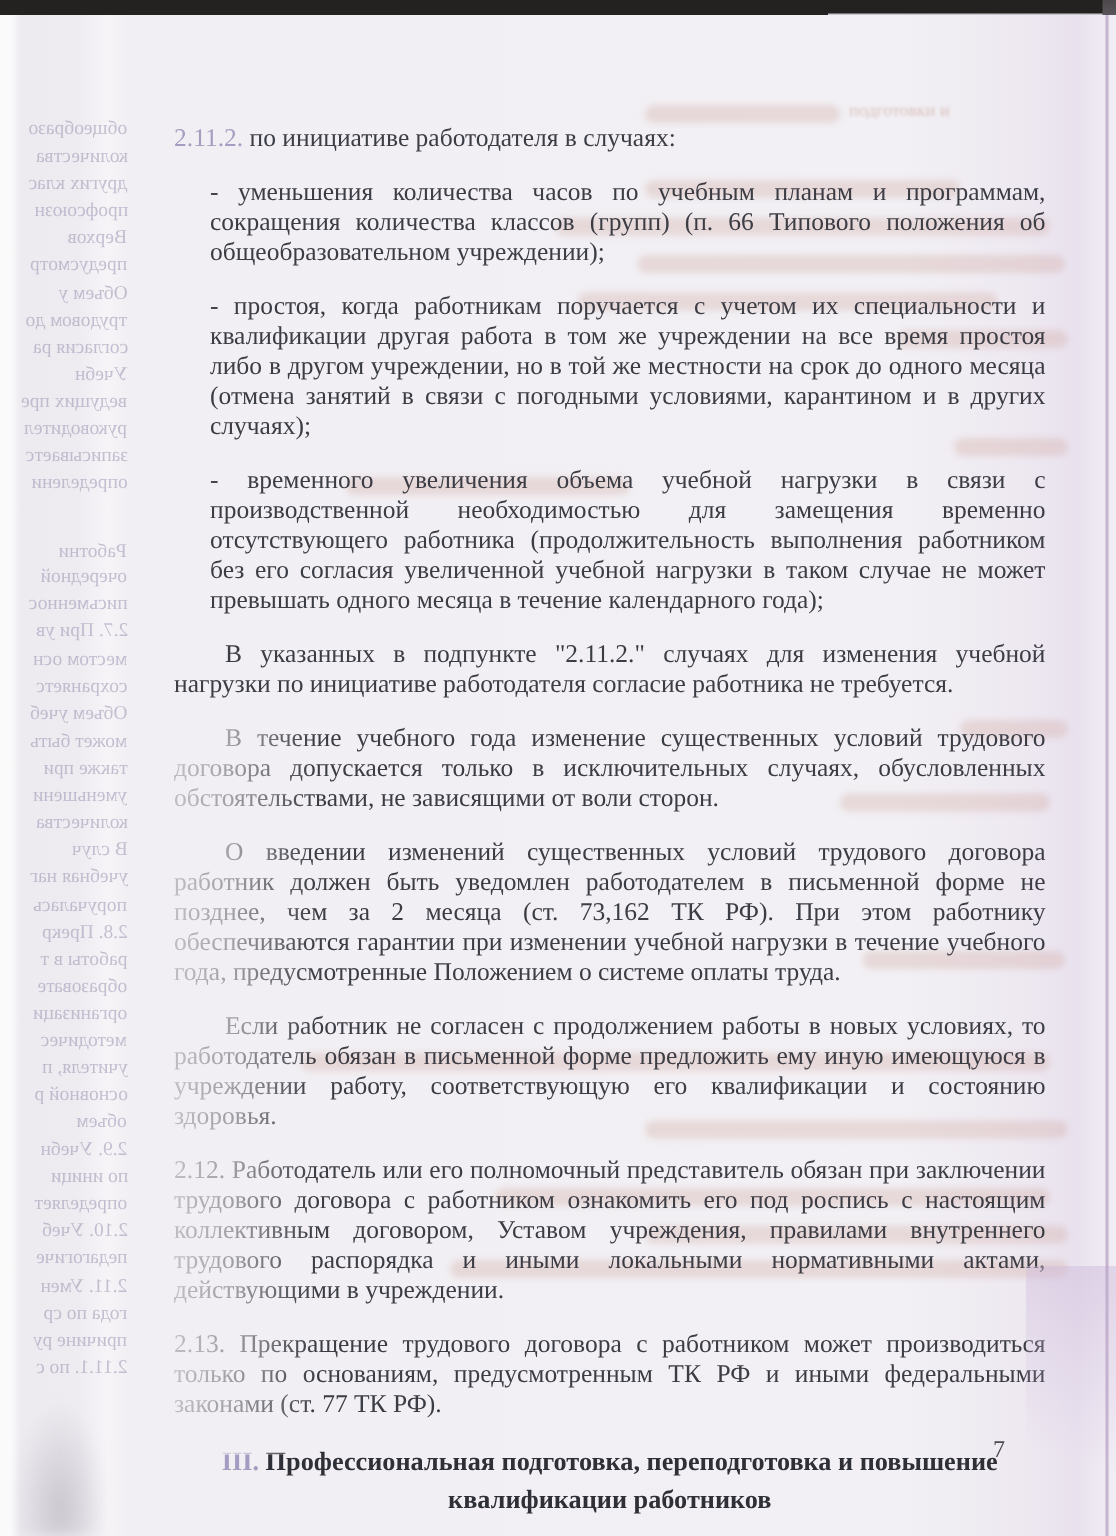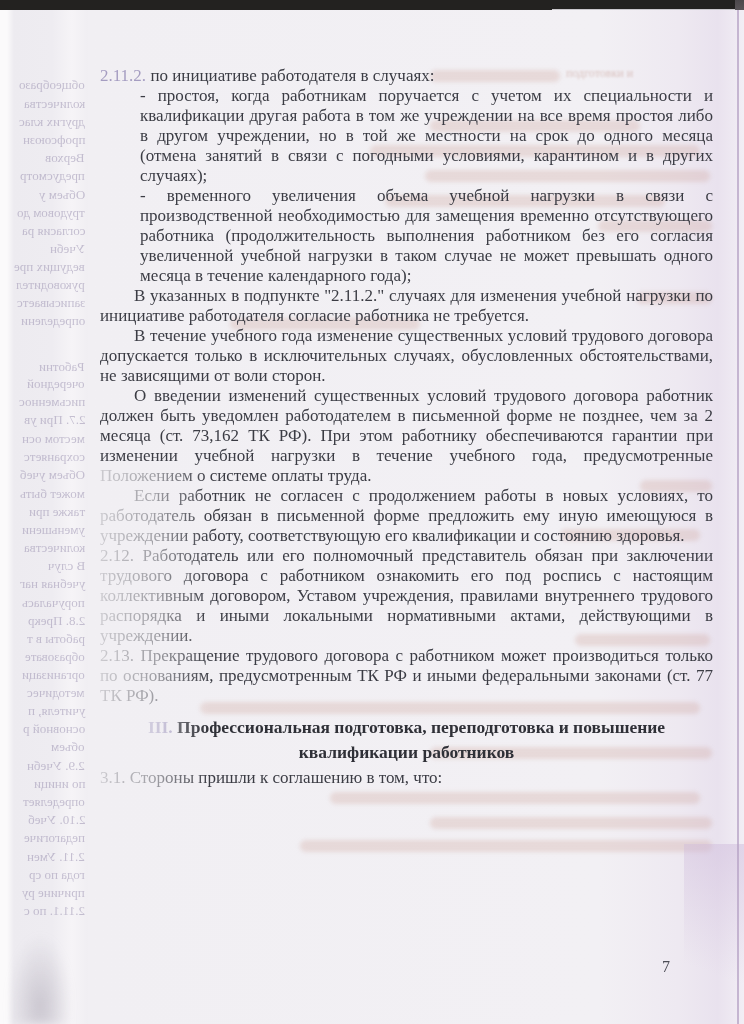--- a/index.html
+++ b/index.html
@@ -32,21 +32,21 @@
     background:linear-gradient(200deg, rgba(206,186,219,.5), rgba(206,186,219,0) 70%); }
   .smudge { position:absolute; left:8px; bottom:0; width:64px; height:90px;
     background:radial-gradient(ellipse at 50% 80%, rgba(160,154,168,.45), rgba(160,154,168,0) 70%);
     filter:blur(4px); }
   
   .doc-body {
     position:absolute; left:12px; top:56px; width:613px;
     font-size:17px; line-height:20px; color:#3b3c44;
     text-align:justify;
   }
-  .para { margin:0; }
+  .para { margin:16px; }
   .bullet { margin-left:40px; }
   .indent { text-indent:34px; }
   .heading { font-weight:bold; text-align:center; text-indent:0;
     font-size:17.5px; line-height:25px; margin-top:9px; margin-bottom:3px; color:#2f3037; }
   .faded { color:#988fb9; opacity:.85; }
   
   .fade-overlay { position:absolute; left:0; top:460px; width:122px; height:500px;
     background:linear-gradient(90deg, rgba(241,239,243,.85) 0%, rgba(241,239,243,.55) 55%, rgba(241,239,243,0) 100%);
     pointer-events:none; }
   
@@ -128,20 +128,21 @@
         <div class="ghost-bar" style="left: 487px; top: 624px; width: 135px;"></div>
         <div class="ghost-bar" style="left: 112px; top: 692px; width: 500px;"></div>
         <div class="ghost-bar" style="left: 342px; top: 737px; width: 282px;"></div>
         <div class="ghost-bar" style="left: 242px; top: 782px; width: 370px;"></div>
         <div class="ghost-bar" style="left: 342px; top: 807px; width: 282px;"></div>
         <div class="ghost-bar" style="left: 212px; top: 830px; width: 412px;"></div>
         <div class="ghost-frag" style="left: 478px; top: 56px;">подготовки и</div>
       </div>
     <div class="doc-body" id="doc-body">
         <div class="para numbered"><span class="faded">2.11.2.</span><span> по инициативе работодателя в случаях:</span></div>
+        <div class="para bullet"><span>- уменьшения количества часов по учебным планам и программам, сокращения количества классов (групп) (п. 66 Типового положения об общеобразовательном учреждении);</span></div>
         <div class="para bullet"><span>- простоя, когда работникам поручается с учетом их специальности и квалификации другая работа в том же учреждении на все время простоя либо в другом учреждении, но в той же местности на срок до одного месяца (отмена занятий в связи с погодными условиями, карантином и в других случаях);</span></div>
         <div class="para bullet"><span>- временного увеличения объема учебной нагрузки в связи с производственной необходимостью для замещения временно отсутствующего работника (продолжительность выполнения работником без его согласия увеличенной учебной нагрузки в таком случае не может превышать одного месяца в течение календарного года);</span></div>
         <div class="para indent"><span>В указанных в подпункте "2.11.2." случаях для изменения учебной нагрузки по инициативе работодателя согласие работника не требуется.</span></div>
         <div class="para indent"><span>В течение учебного года изменение существенных условий трудового договора допускается только в исключительных случаях, обусловленных обстоятельствами, не зависящими от воли сторон.</span></div>
         <div class="para indent"><span>О введении изменений существенных условий трудового договора работник должен быть уведомлен работодателем в письменной форме не позднее, чем за 2 месяца (ст. 73,162 ТК РФ). При этом работнику обеспечиваются гарантии при изменении учебной нагрузки в течение учебного года, предусмотренные Положением о  системе  оплаты труда.</span></div>
         <div class="para indent"><span>Если работник не согласен с продолжением работы в новых условиях, то работодатель обязан в письменной форме предложить ему иную имеющуюся в учреждении работу, соответствующую его квалификации и состоянию здоровья.</span></div>
         <div class="para numbered"><span>2.12.</span><span> Работодатель или его полномочный представитель обязан при заключении трудового договора с работником ознакомить его под роспись с настоящим коллективным договором, Уставом учреждения, правилами внутреннего трудового распорядка и иными локальными нормативными актами, действующими в учреждении.</span></div>
         <div class="para numbered"><span>2.13.</span><span> Прекращение трудового договора с работником может производиться только по основаниям, предусмотренным ТК РФ и иными федеральными законами (ст. 77 ТК РФ).</span></div>
         <div class="para heading"><span class="faded">III.</span><span>   Профессиональная подготовка, переподготовка и повышение квалификации работников</span></div>
         <div class="para numbered"><span>3.1.</span><span> Стороны пришли к соглашению в том, что:</span></div>

